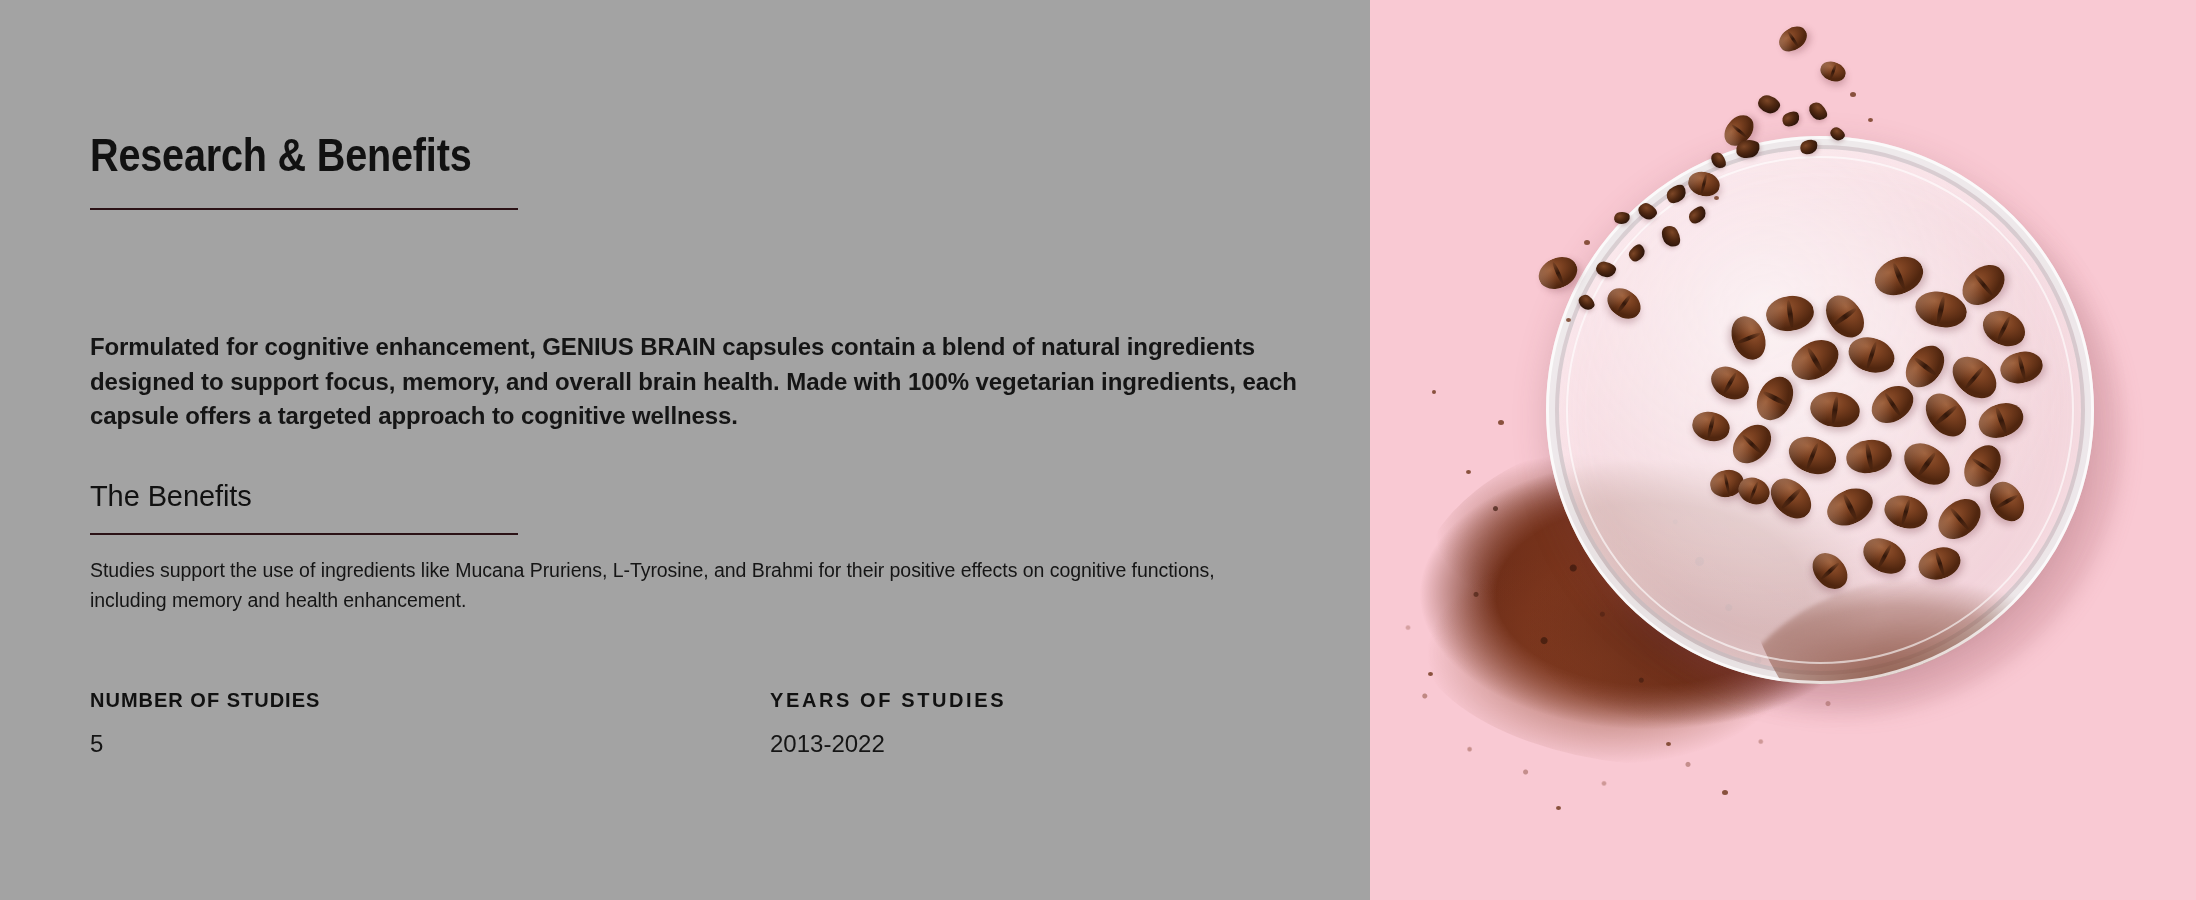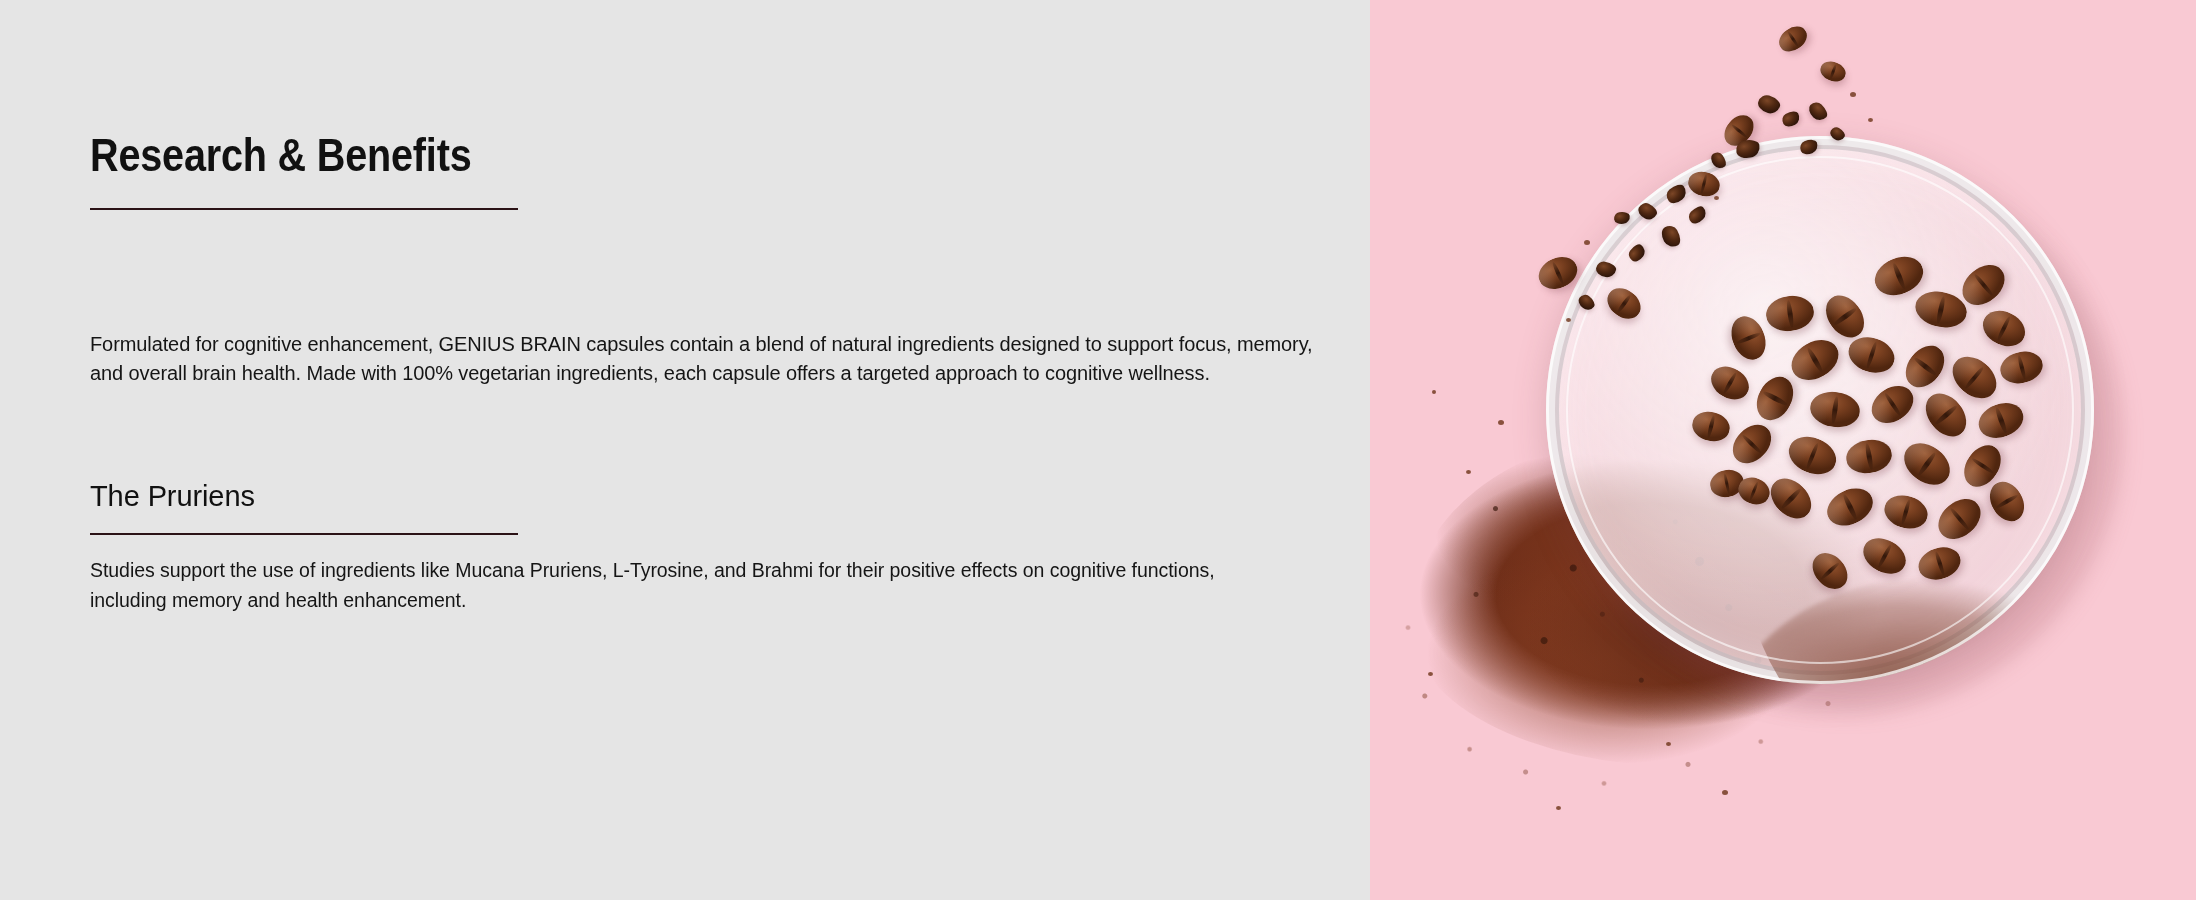--- a/index.html
+++ b/index.html
@@ -8,21 +8,21 @@
   body{
     background:#f9c9d3;
     font-family:"Liberation Sans", sans-serif;
     color:#141414;
     -webkit-font-smoothing:antialiased;
   }
   .page{
     position:relative;
     width:2196px;
     height:900px;
-    background:#e5e5e5;
+    background:#a3a3a3;
     overflow:hidden;
   }
 
   
   .content{
     position:absolute;
     left:90px;
     top:0;
     width:1250px;
     height:900px;
@@ -56,22 +56,22 @@
     letter-spacing:-0.3px;
     line-height:1.15;
     color:#111;
     white-space:nowrap;
   }
 
   .body-copy{
     position:absolute;
     left:0; top:330px;
     width:1235px;
-    font-size:20px;
-    font-weight:400;
+    font-size:24px;
+    font-weight:700;
     line-height:1.44;
     letter-spacing:-0.1px;
     color:#151515;
   }
 
   .research-head{
     position:absolute;
     left:0; top:482px;
     font-size:29px;
     font-weight:400;
@@ -310,26 +310,36 @@
 
   <div class="content">
 
     <div class="section-title">Research &amp; Benefits</div>
 
     <div class="rule-top"></div>
 
 
     <p class="body-copy">Formulated for cognitive enhancement, GENIUS BRAIN capsules contain a blend of natural ingredients designed to support focus, memory, and overall brain health. Made with 100% vegetarian ingredients, each capsule offers a targeted approach to cognitive wellness.</p>
 
-    <div class="research-head">The Pruriens</div>
+    <div class="research-head">The Benefits</div>
 
     <div class="rule-mid"></div>
 
     <p class="research-copy">Studies support the use of ingredients like Mucana Pruriens, L-Tyrosine, and Brahmi for their positive effects on cognitive functions, including memory and health enhancement.</p>
 
+    <div class="stats">
+      <div class="stat">
+        <div class="stat-label">NUMBER OF STUDIES</div>
+        <div class="stat-value">5</div>
+      </div>
+      <div class="stat wide-track">
+        <div class="stat-label">YEARS OF STUDIES</div>
+        <div class="stat-value">2013-2022</div>
+      </div>
+    </div>
 
   </div>
 
   <div class="media">
     <div class="photo">
 
       <div class="grounds"></div>
       <div class="grounds-speckle"></div>
       <div class="grounds-dust"></div>
 

